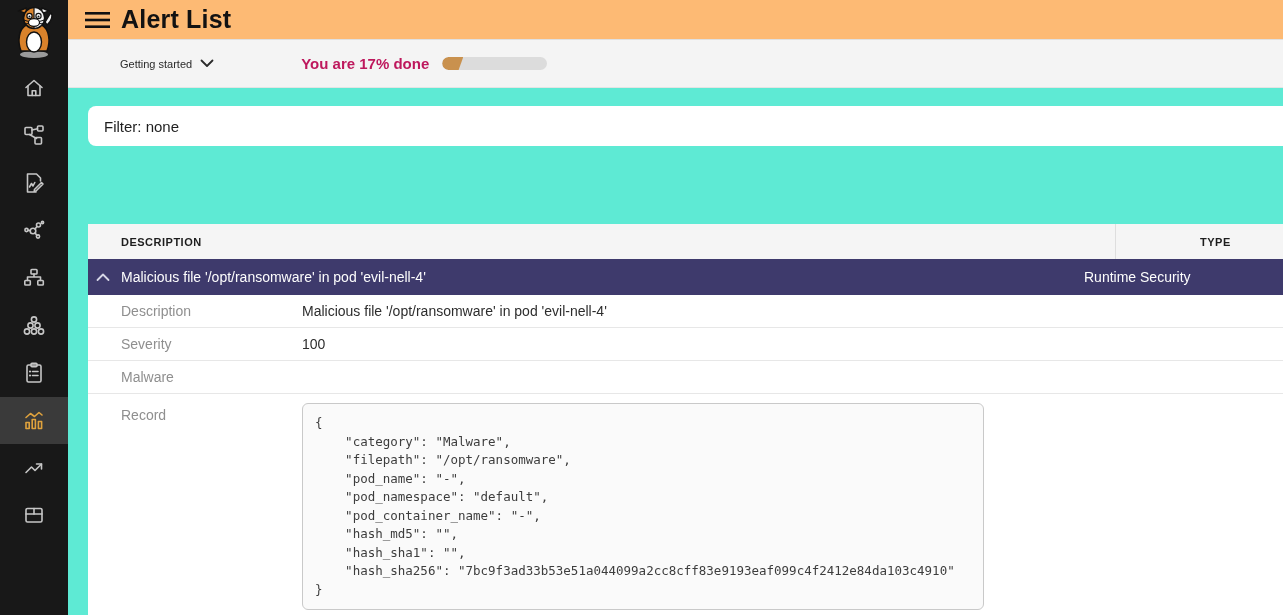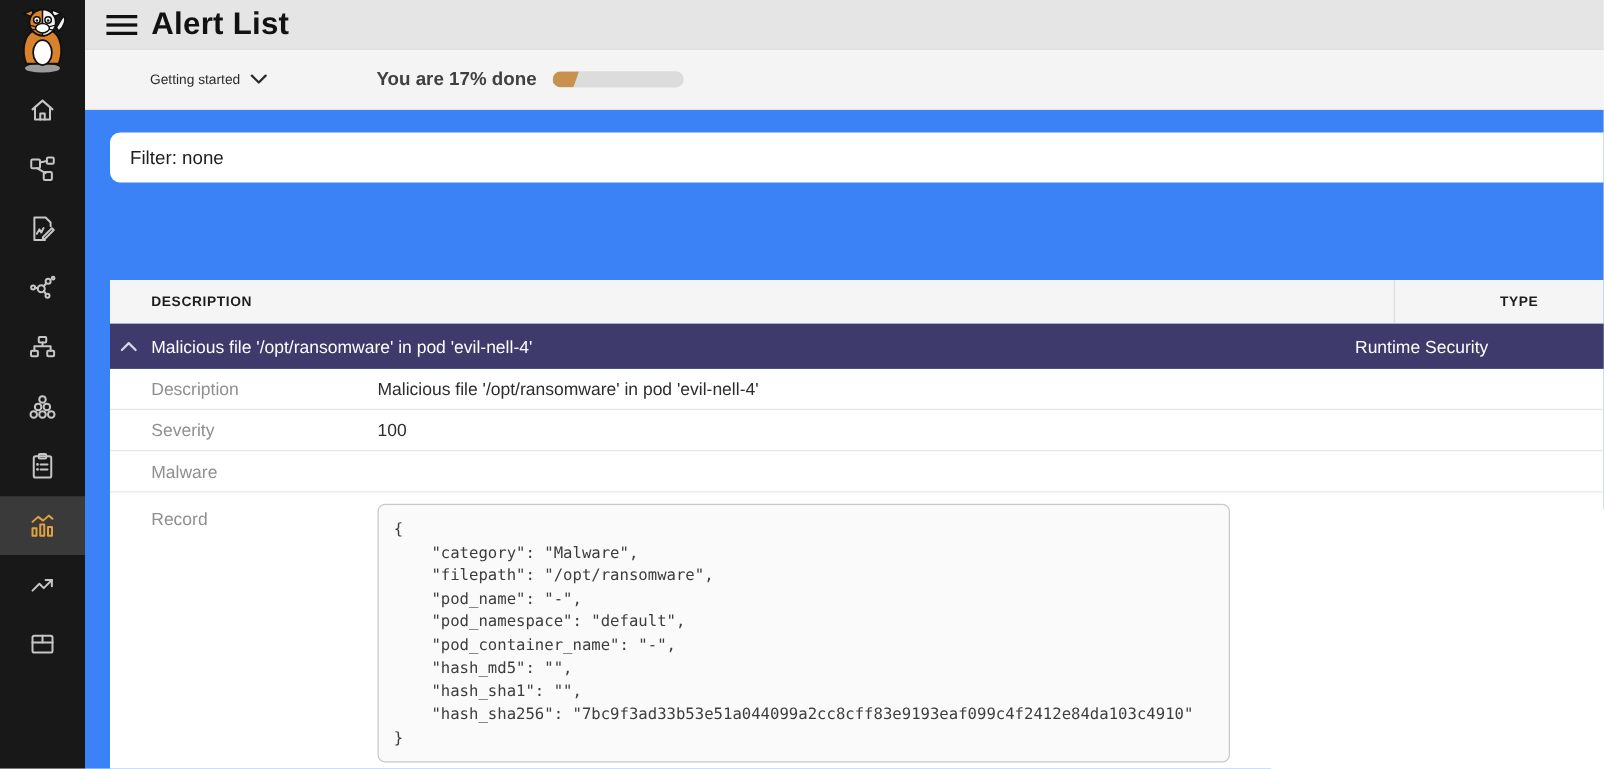--- a/index.html
+++ b/index.html
@@ -11,36 +11,36 @@
   .sidebar { width:68px; height:615px; background:#181818; flex:0 0 68px; position:relative; z-index:5; }
   .logo { width:68px; height:64px; display:flex; align-items:center; justify-content:center; cursor:pointer; }
   .nav { position:absolute; top:64px; left:0; width:68px; display:flex; flex-direction:column; }
   .nav-item { width:68px; height:47.5px; display:flex; align-items:center; justify-content:center; cursor:pointer; }
   .nav-item.active { background:#3a3a3a; }
   .nav-item svg { stroke:#c6c6c6; }
   .nav-item.active svg { stroke:#dfa23d; }
 
   
   .main { flex:1; display:flex; flex-direction:column; min-width:0; }
-  .topbar { height:40px; background:#e5e5e5; border-bottom:1px solid #e0e0e0;
+  .topbar { height:40px; background:#fdba74; border-bottom:1px solid #e0e0e0;
             display:flex; align-items:center; padding-left:17px; }
   .hamburger { background:none; border:none; cursor:pointer; display:flex; padding:0; }
   .page-title { font-size:25px; font-weight:800; color:#121212; margin-left:11px; letter-spacing:0.2px; }
 
   .gs-row { height:48px; background:#f4f4f4; border-bottom:1px solid #e4e4e4;
             display:flex; align-items:center; padding-left:52px; }
   .gs-dropdown { display:flex; align-items:center; gap:8px; cursor:pointer; }
   .gs-label { font-size:11px; color:#2b2b2b; }
-  .gs-progress-text { font-size:15px; font-weight:600; color:#404040; margin-left:87px; }
+  .gs-progress-text { font-size:15px; font-weight:600; color:#be185d; margin-left:87px; }
   .progress-track { width:105px; height:13px; background:#dcdcdc; border-radius:7px;
                     margin-left:13px; overflow:hidden; position:relative; }
   .progress-fill { position:absolute; left:0; top:0; height:13px; width:21px; background:#c9914e;
                    clip-path:polygon(0 0, 100% 0, 78% 100%, 0 100%); border-radius:7px 0 0 7px; }
 
-  .content { flex:1; background:#3b82f6; position:relative; overflow:hidden;padding-left:48px; }
+  .content { flex:1; background:#5eead4; position:relative; overflow:hidden;padding-left:48px; }
 
   .filter-card { position:absolute; left:20px; right:-16px; top:18px; height:40px;
                  background:#fff; border-radius:8px; display:flex; align-items:center;
                  padding-left:16px; cursor:pointer; }
   .filter-label { font-size:15px; color:#1e1e1e; }
 
   
   .table { position:absolute; left:20px; right:-16px; top:136px; bottom:-2px;
            display:flex; flex-direction:column; }
   .thead { height:35px; background:#f5f5f5; position:relative; display:flex; align-items:center; flex:0 0 35px; }

